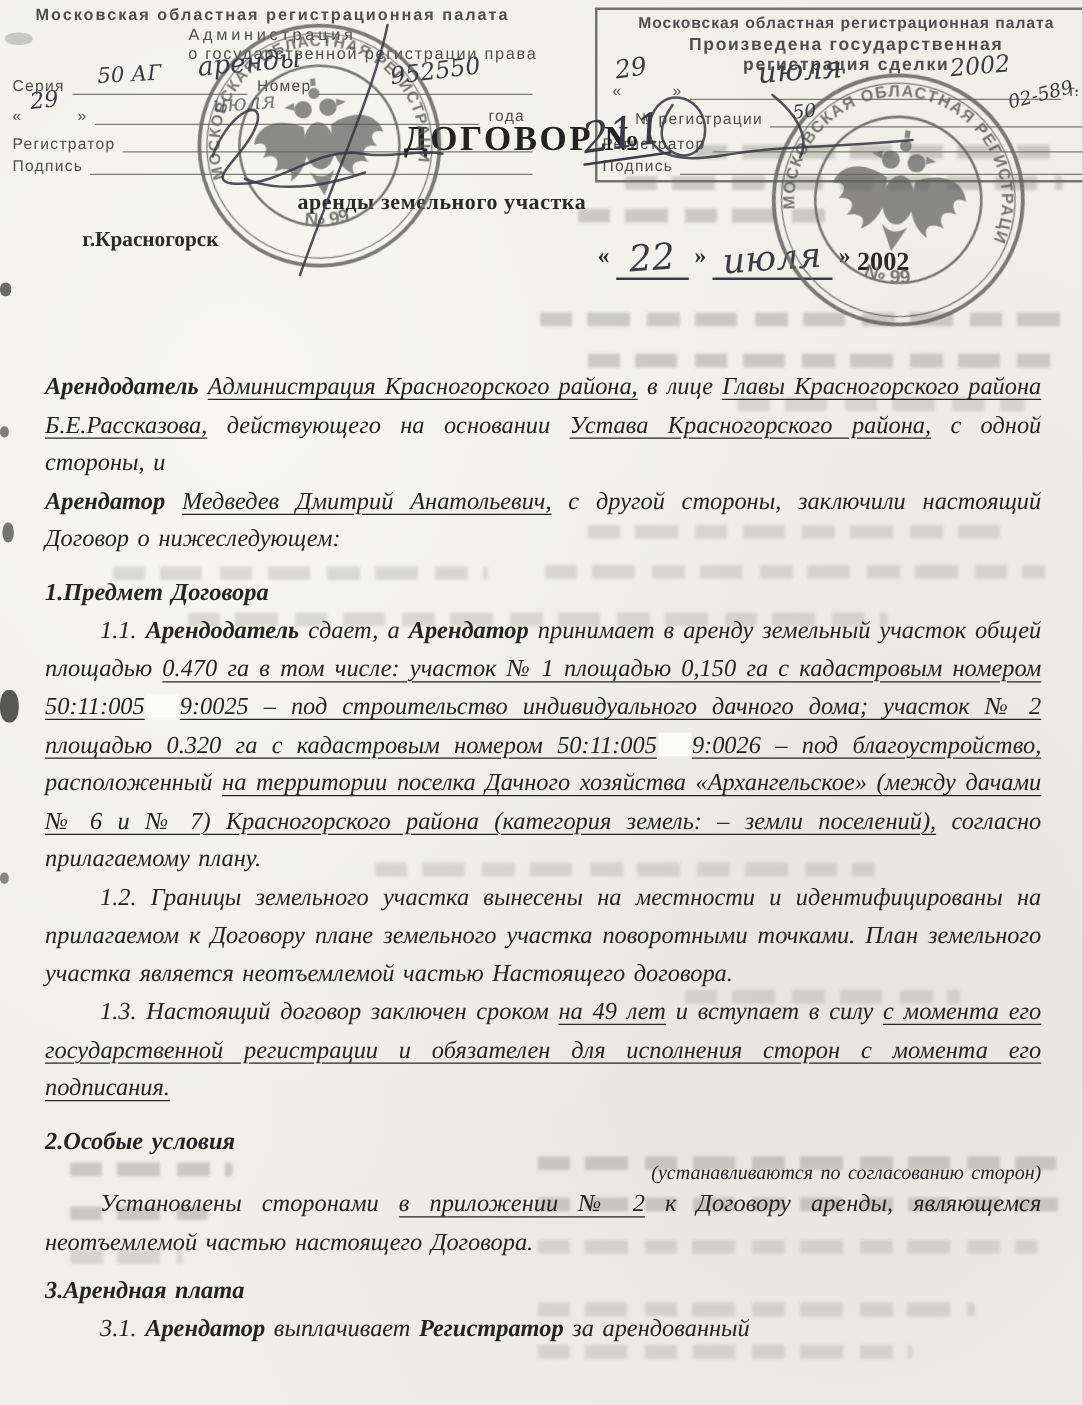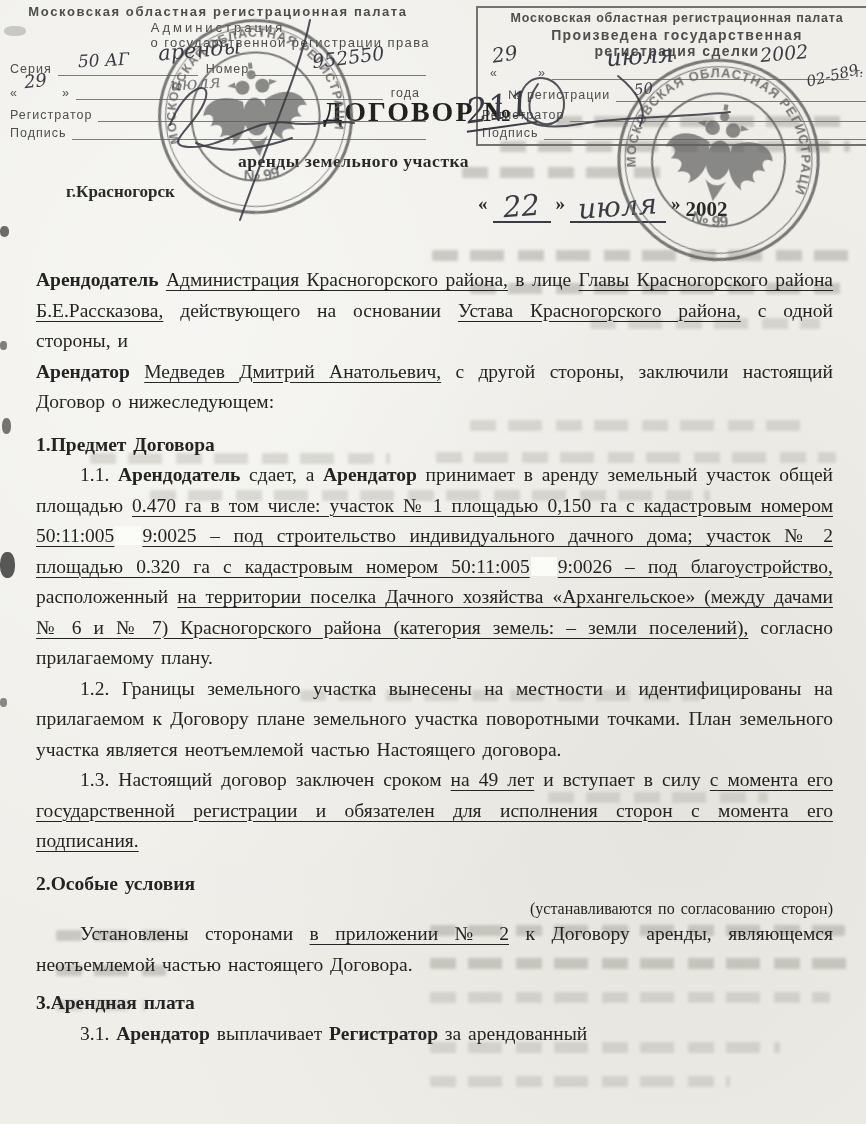--- a/index.html
+++ b/index.html
@@ -51,22 +51,22 @@
 
   
   .city{position:absolute;left:66px;top:182px;z-index:6;font-weight:bold;font-size:17px;color:#2a2a2a;text-align:center;}
   .dateline{position:absolute;left:478px;top:192px;z-index:6;font-size:20px;color:#2a2a2a;}
   .dateline .q{font-weight:bold;font-size:19px;vertical-align:6px;}
   .dateline .dl-u{display:inline-block;border-bottom:2px solid #3b3b45;text-align:center;}
   .dateline .hw-inline{position:static;display:inline-block;transform:rotate(-4deg);}
   .dateline .yr{font-weight:bold;font-size:21px;}
 
   
-  .body-text{position:absolute;left:36px;top:265px;width:797px;z-index:3;
-    font-size:19.5px;line-height:30.5px;color:#242424;word-spacing:2px;}
+  .body-text{position:absolute;left:36px;top:295px;width:797px;z-index:3;
+    font-size:19.5px;line-height:30.5px;color:#242424;word-spacing:2px;font-style:italic;}
   .para{text-align:justify;text-indent:44px;margin:0;}
   .para.noindent{text-indent:0;}
   .section-h{font-weight:bold;margin:10px 0 0 0;}
   .section-sub{text-align:right;font-size:16px;line-height:20px;margin:0;}
   .b{font-weight:bold;}
   .u{text-decoration:underline;text-decoration-thickness:1px;text-underline-offset:4px;}
   .redact{display:inline-block;width:26px;height:19px;background:#fbfbf8;vertical-align:-3px;margin:0 1px;}
 </style>
 </head>
 <body>

